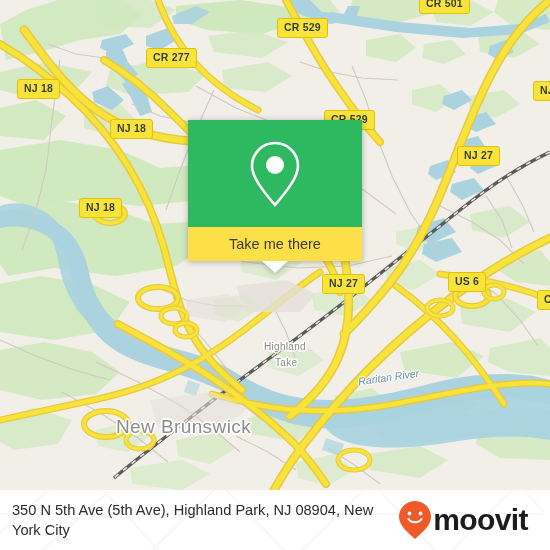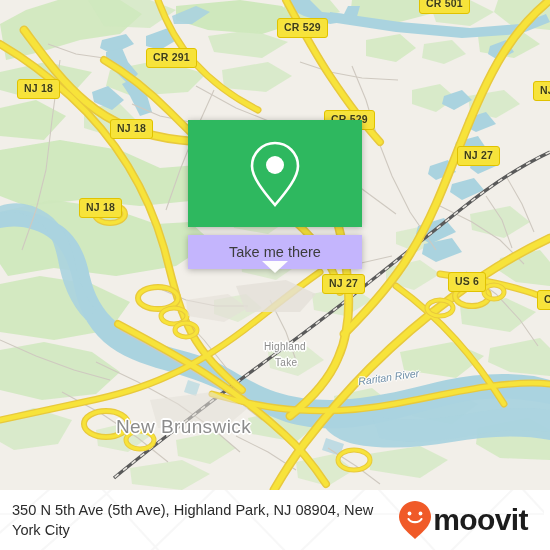--- a/index.html
+++ b/index.html
@@ -78,27 +78,26 @@
   }
   #popup-head {
     height: 107px;
     background: #2eb85f;
     display: flex;
     align-items: center;
     justify-content: center;
   }
   #popup-foot {
     height: 34px;
-    background: #c4b5fd;
+    background: #fde047;
     display: flex;
     align-items: center;
     justify-content: center;
     color: #3c3c3c;
     font-size: 14.5px;
-    margin-top: 8px;
   }
   #popup-tail {
     position: absolute;
     left: 50%;
     transform: translateX(-50%);
     width: 0; height: 0;
     border-left: 13px solid transparent;
     border-right: 13px solid transparent;
     border-top: 12px solid #fdfdfd;
   }
@@ -381,21 +380,21 @@
           <path d="M236,286 L286,280 L316,294 L300,312 L246,312 Z" opacity=".8"></path>
           <path d="M186,300 L228,294 L248,308 L224,322 L188,316 Z" opacity=".6"></path>
           <path d="M150,400 L212,392 L248,408 L222,430 L158,428 Z" opacity=".55"></path>
         </g>
 
       </g>
     </svg>
 
     <div class="shield" style="left:277px;top:18px;">CR 529</div>
     <div class="shield" style="left:419px;top:-6px;">CR 501</div>
-    <div class="shield" style="left:146px;top:48px;">CR 291</div>
+    <div class="shield" style="left:146px;top:48px;">CR 277</div>
     <div class="shield" style="left:17px;top:79px;">NJ 18</div>
     <div class="shield" style="left:324px;top:110px;">CR 529</div>
     <div class="shield" style="left:110px;top:119px;">NJ 18</div>
     <div class="shield" style="left:457px;top:146px;">NJ 27</div>
     <div class="shield" style="left:533px;top:81px;">NJ</div>
     <div class="shield" style="left:79px;top:198px;">NJ 18</div>
     <div class="shield" style="left:322px;top:274px;">NJ 27</div>
     <div class="shield" style="left:448px;top:272px;">US 6</div>
     <div class="shield" style="left:537px;top:290px;">C</div>
 

